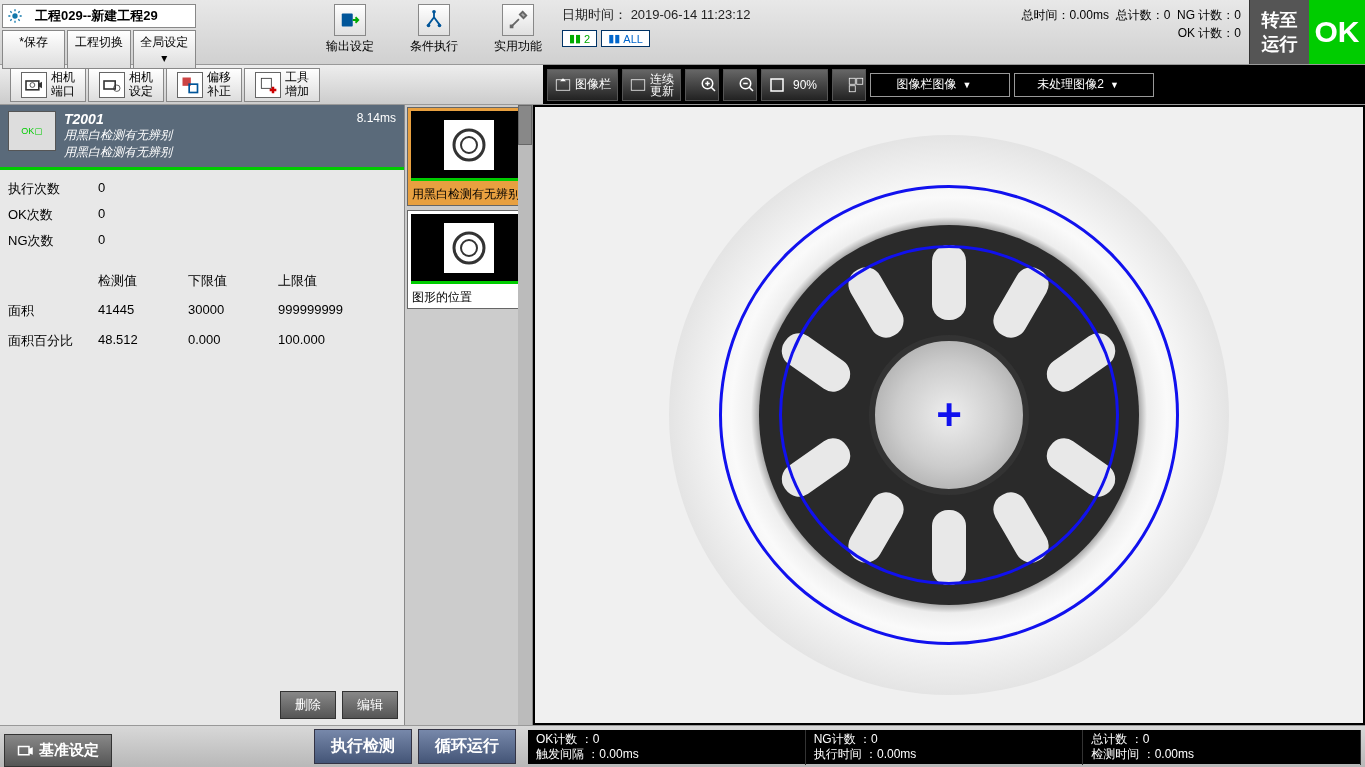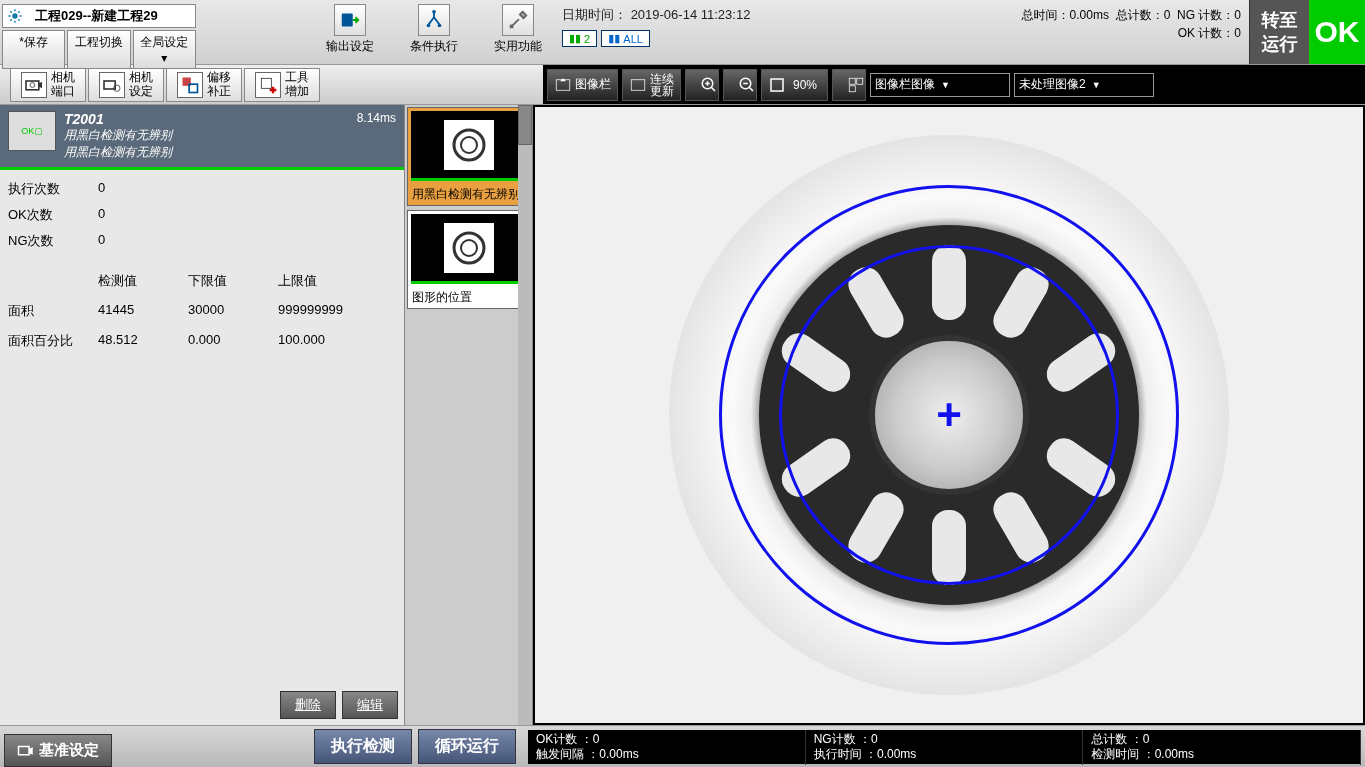--- a/index.html
+++ b/index.html
@@ -28,41 +28,41 @@
 
 .toolbar2 { height: 40px; background: linear-gradient(#eee,#ccc); display: flex; border-bottom: 1px solid #999; padding-left: 8px; }
 .tb2-left { width: 535px; display: flex; align-items: center; padding: 2px; gap: 2px; }
 .tb2-btn { display: flex; align-items: center; gap: 4px; background: linear-gradient(#fff,#ddd); border: 1px solid #888; padding: 2px 10px; height: 34px; cursor: pointer; }
 .tb2-btn .ic2 { width: 26px; height: 26px; border: 1px solid #666; background: #fff; display: flex; align-items: center; justify-content: center; }
 .tb2-btn .lbl { line-height: 1.1; font-size: 12px; }
 .tb2-right { flex: 1; background: #000; display: flex; align-items: center; padding: 2px 4px; gap: 4px; }
 .icon-btn-dark { width: 34px; height: 32px; background: linear-gradient(#666,#222); border: 1px solid #555; display: flex; align-items: center; justify-content: flex-end; color: #fff; cursor: pointer; }
 .icon-btn-dark.wlabel { width: auto; padding: 0 6px; gap: 3px; font-size: 12px; }
 .zoom-pct { color: #fff; font-size: 12px; padding: 0 4px; }
-.dd-dark { background: #000; color: #fff; border: 1px solid #999; height: 24px; font-size: 12px; padding: 2px 16px 2px 4px; position: relative; cursor: pointer; display: flex; align-items: center; justify-content: flex-start; gap: 6px;}
+.dd-dark { background: #000; color: #fff; border: 1px solid #999; height: 24px; font-size: 12px; padding: 2px 16px 2px 4px; position: relative; cursor: pointer; display: flex; align-items: center; justify-content: center; gap: 6px;}
 .dd-dark::after { content: "▼"; font-size: 9px; }
 
 
 .main { display: flex; height: 620px; }
 .left-panel { width: 405px; background: #e8e8e8; display: flex; flex-direction: column; border-right: 1px solid #888; }
 .tool-header { background: #5a6a7a; color: #fff; padding: 6px 8px; display: flex; border-bottom: 3px solid #0c0; position: relative;}
 .tool-header .hicon { width: 48px; height: 40px; background: #888; border: 1px solid #555; margin-right: 8px; display:flex; align-items:center; justify-content:center; font-size:9px; color:#0c0; background:#ddd;}
 .tool-header .htxt { flex: 1; font-style: italic; }
 .tool-header .htxt .tname { font-weight: bold; font-size: 14px; }
 .tool-header .htxt .tsub { font-size: 12px; }
 .tool-header .tms { position: absolute; top: 6px; right: 8px; font-size: 12px; }
 .stats-table { padding: 6px 8px; }
 .stats-table .row { display: flex; padding: 4px 0; font-size: 13px; }
 .stats-table .row .c1 { width: 90px; }
 .stats-table .row .c2, .stats-table .row .c3, .stats-table .row .c4 { width: 90px; }
 .stats-grid { padding: 6px 8px; }
 .stats-grid .hrow, .stats-grid .drow { display: flex; padding: 6px 0; font-size: 13px; }
 .stats-grid .col { width: 90px; }
 .left-bottom-btns { margin-top: auto; padding: 6px; display: flex; justify-content: flex-end; gap: 6px; }
-.btn-gray { background: linear-gradient(#888,#555); color: #fff; border: 1px solid #333; padding: 4px 14px; font-size: 13px; cursor: pointer; text-decoration: underline; }
+.btn-gray { background: linear-gradient(#888,#555); color: #fff; border: 1px solid #333; padding: 4px 14px; font-size: 13px; cursor: pointer; }
 
 .thumb-col { width: 128px; background: #ccc; display: flex; flex-direction: column; border-right: 1px solid #888; position: relative; }
 .thumb-item { margin: 2px; border: 1px solid #666; background: #fff; cursor: pointer; }
 .thumb-item.sel { background: #e8a040; }
 .thumb-img { height: 70px; background: #000; margin: 3px; display: flex; align-items: center; justify-content: center; border-bottom: 3px solid #0c0; }
 .thumb-lbl { font-size: 12px; padding: 2px 4px; }
 .thumb-scroll { position: absolute; right: 0; top: 0; bottom: 0; width: 14px; background: #bbb; }
 .thumb-scroll .sb { width: 100%; height: 40px; background: #888; border: 1px solid #666; }
 
 .viewer { flex: 1; background: #000; display: flex; flex-direction: column; }

